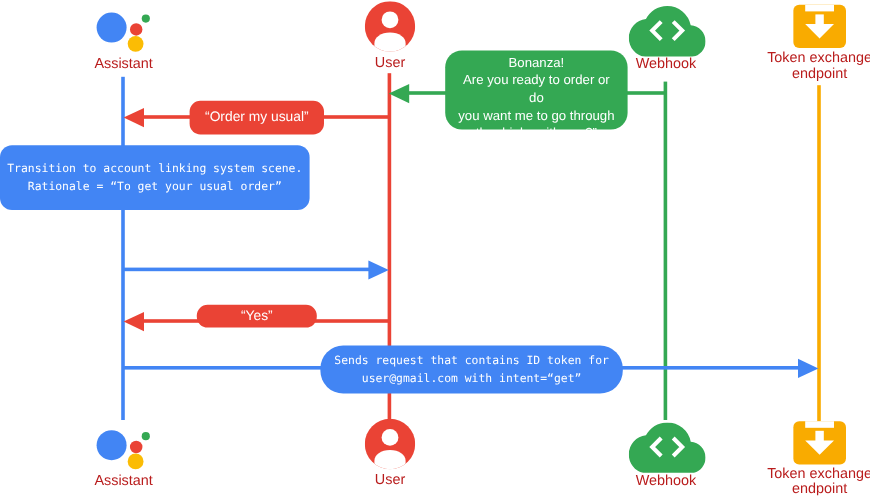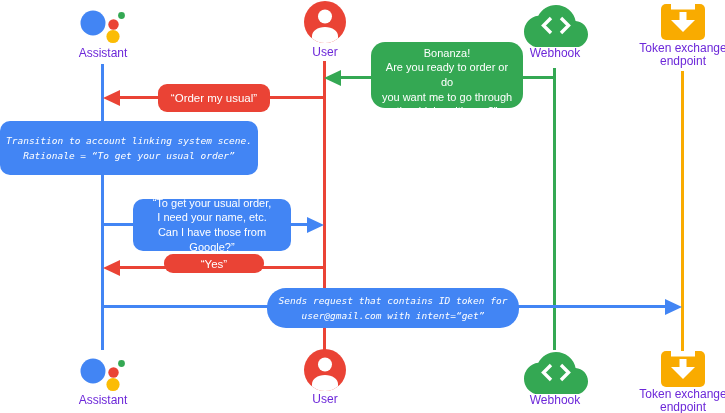--- a/index.html
+++ b/index.html
@@ -13,28 +13,28 @@
   .h-line{position:absolute;height:3px;z-index:1;}
   .arrow-head{position:absolute;width:0;height:0;z-index:1;}
   .head-left{border-top:8px solid transparent;border-bottom:8px solid transparent;border-right:17px solid;}
   .head-right{border-top:8px solid transparent;border-bottom:8px solid transparent;border-left:17px solid;}
   
   .msg{
     position:absolute;color:#fff;text-align:center;white-space:pre-line;z-index:2;
     display:flex;align-items:center;justify-content:center;box-sizing:border-box;
   }
   .msg-sans{font-size:11px;line-height:1.32;}
-  .msg-mono{font-family:"DejaVu Sans Mono", monospace;font-style:italic;font-size:9.5px;line-height:1.58;}
+  .msg-mono{font-family:"DejaVu Sans Mono", monospace;font-size:9.5px;line-height:1.58;}
   .bubble-green{background:#34A853;border-radius:14px;}
   .bubble-red{background:#EA4335;border-radius:9px;font-size:11.5px;}
   .bubble-blue{background:#4285F4;}
   
   .actor-label{
     position:absolute;width:120px;text-align:center;font-size:12px;line-height:1.1;
-    color:#6d28d9;white-space:pre-line;z-index:2;
+    color:#b91c1c;white-space:pre-line;z-index:2;
   }
   .icon-wrap{position:absolute;z-index:2;line-height:0;}
 </style>
 </head>
 <body>
 
 <div id="canvas">
 
   <div class="lifeline" style="left:101px;top:64px;height:286px;background:#4285F4;"></div>
   <div class="lifeline" style="left:323px;top:61px;height:291px;background:#EA4335;"></div>
@@ -59,23 +59,20 @@
   <div class="msg msg-sans bubble-green" style="left:371px;top:42px;width:152px;height:66px;padding:4px 8px;">“Welcome to Boba Bonanza!
 Are you ready to order or do
 you want me to go through
 the drinks with you?”</div>
 
   <div class="msg bubble-red" style="left:158px;top:84px;width:112px;height:28px;">“Order my usual”</div>
 
   <div class="msg msg-mono bubble-blue" style="left:0px;top:121px;width:258px;height:54px;border-radius:10px;padding:4px 6px;">Transition to account linking system scene.
 Rationale = “To get your usual order”</div>
 
-  <div class="msg msg-sans bubble-blue" style="left:133px;top:199px;width:158px;height:52px;border-radius:10px;padding:4px 8px;">“To get your usual order,
-I need your name, etc.
-Can I have those from Google?”</div>
 
   <div class="msg bubble-red" style="left:164px;top:254px;width:100px;height:19px;">“Yes”</div>
 
   <div class="msg msg-mono bubble-blue" style="left:267px;top:288px;width:252px;height:40px;border-radius:19px;padding:3px 8px;">Sends request that contains ID token for
 user@gmail.com with intent=“get”</div>
 
   <div class="icon-wrap" style="left:75px;top:2px;">
     <svg width="56" height="46" viewBox="0 0 56 46">
       <circle cx="18" cy="21" r="12.5" fill="#4285F4"></circle>
       <circle cx="38.5" cy="22.5" r="5.2" fill="#EA4335"></circle>

